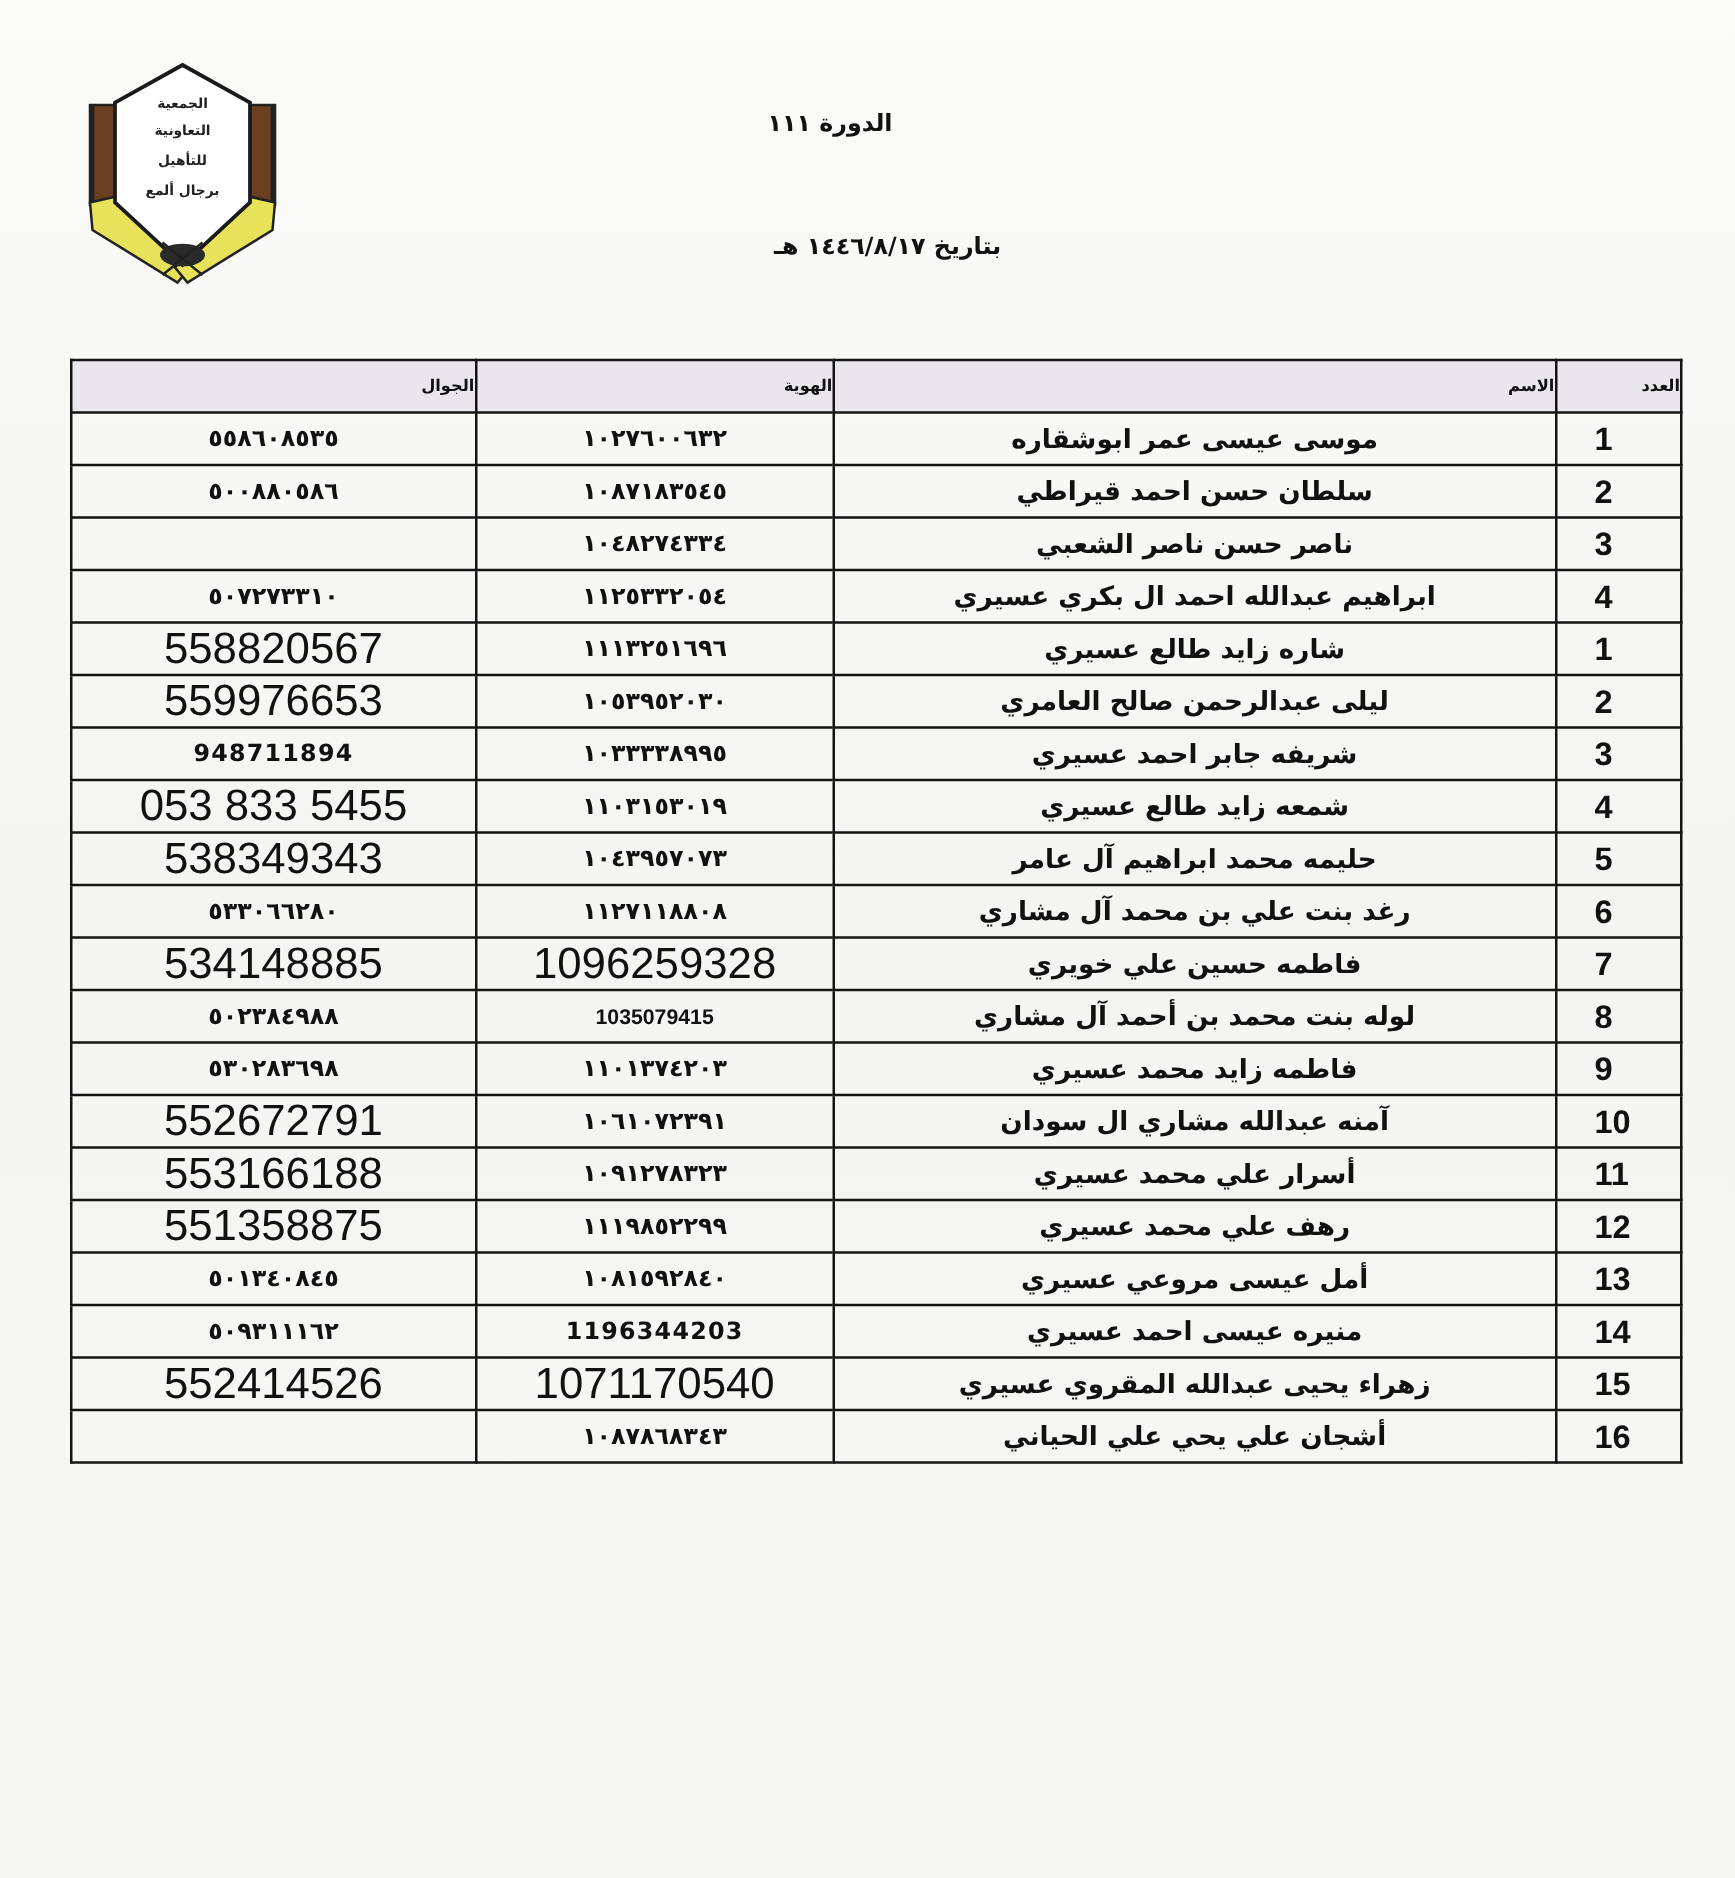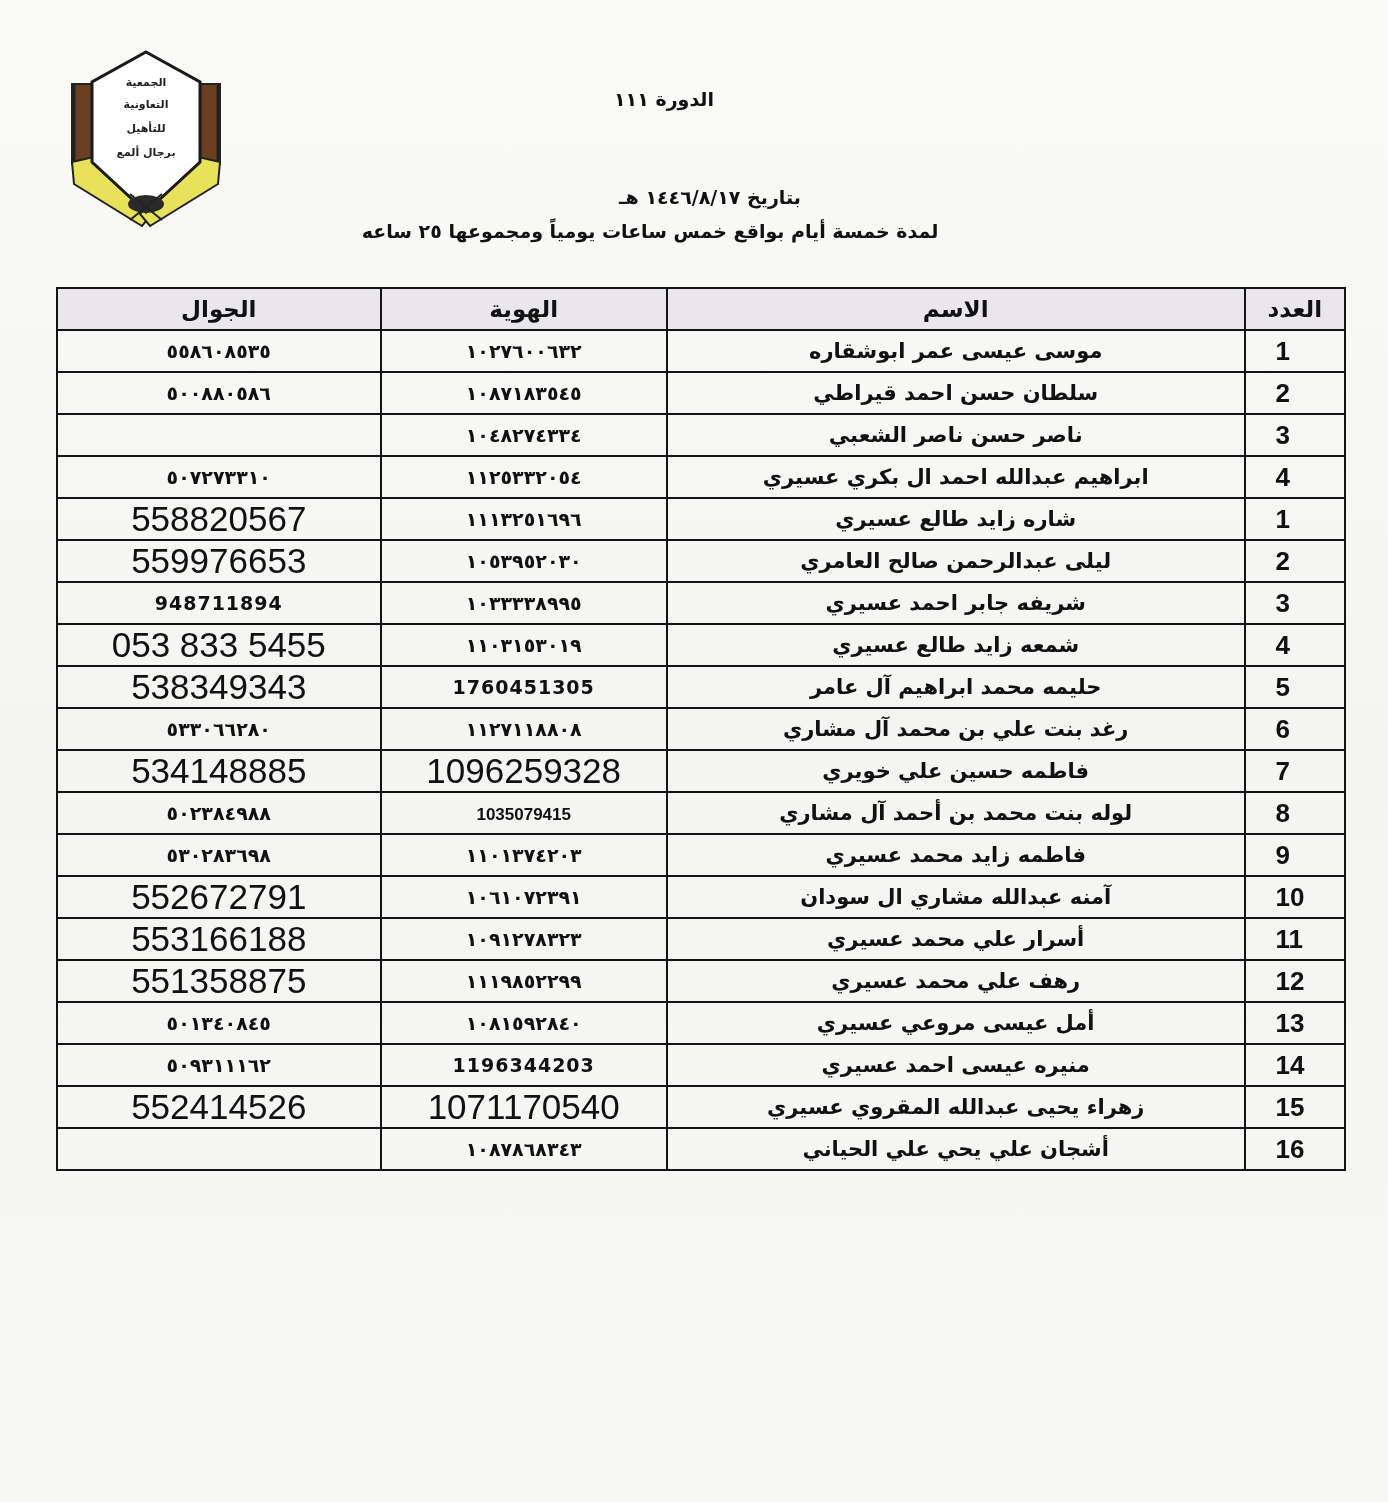--- a/index.html
+++ b/index.html
@@ -69,22 +69,23 @@
     .roster td, .roster th {
       border: 2px solid #141414;
       padding: 0;
       height: 40px;
       text-align: center;
       vertical-align: middle;
     }
     .roster th {
       background: #e9e7ec;
       font-weight: bold;
-      font-size: 23px;
+      font-size: 13px;
       height: 40px;
+      text-align: right;
     }
     .roster .section-row td {
       background: #e8e6eb;
       font-weight: bold;
       font-size: 20px;
       height: 36px;
     }
     .col-num { width: 100px; }
     .col-name { width: 575px; }
     .col-id { width: 285px; }
@@ -143,21 +144,20 @@
       <line x1="96" y1="176" x2="64" y2="150" stroke="#222" stroke-width="2"></line>
       <text x="80" y="42" text-anchor="middle" font-size="11" font-weight="bold" fill="#222">الجمعية</text>
       <text x="80" y="64" text-anchor="middle" font-size="11" font-weight="bold" fill="#222">التعاونية</text>
       <text x="80" y="88" text-anchor="middle" font-size="11" font-weight="bold" fill="#222">للتأهيل</text>
       <text x="80" y="112" text-anchor="middle" font-size="11" font-weight="bold" fill="#222">برجال ألمع</text>
     </svg>
   </div>
 
   <div class="course-title">الدورة ١١١</div>
   <div class="date-line">بتاريخ ١٤٤٦/٨/١٧ هـ</div>
-  <div class="duration-line">لمدة خمسة أيام بواقع خمس ساعات يومياً ومجموعها ٢٥ ساعه</div>
 
   <table class="roster">
     <colgroup>
       <col class="col-num">
       <col class="col-name">
       <col class="col-id">
       <col class="col-phone">
     </colgroup>
     <thead>
       <tr>
@@ -212,21 +212,21 @@
         </tr>
         <tr>
           <td class="cell-num"><span>4</span></td>
           <td class="cell-name"><span>شمعه زايد طالع عسيري</span></td>
           <td class="cell-id"><span>١١٠٣١٥٣٠١٩</span></td>
           <td class="cell-phone"><span class="latin-big">053 833 5455</span></td>
         </tr>
         <tr>
           <td class="cell-num"><span>5</span></td>
           <td class="cell-name"><span>حليمه محمد ابراهيم آل عامر</span></td>
-          <td class="cell-id"><span>1760451305</span></td>
+          <td class="cell-id"><span>١٠٤٣٩٥٧٠٧٣</span></td>
           <td class="cell-phone"><span class="latin-big">538349343</span></td>
         </tr>
         <tr>
           <td class="cell-num"><span>6</span></td>
           <td class="cell-name"><span>رغد بنت علي بن محمد آل مشاري</span></td>
           <td class="cell-id"><span>١١٢٧١١٨٨٠٨</span></td>
           <td class="cell-phone"><span>٥٣٣٠٦٦٢٨٠</span></td>
         </tr>
         <tr>
           <td class="cell-num"><span>7</span></td>

